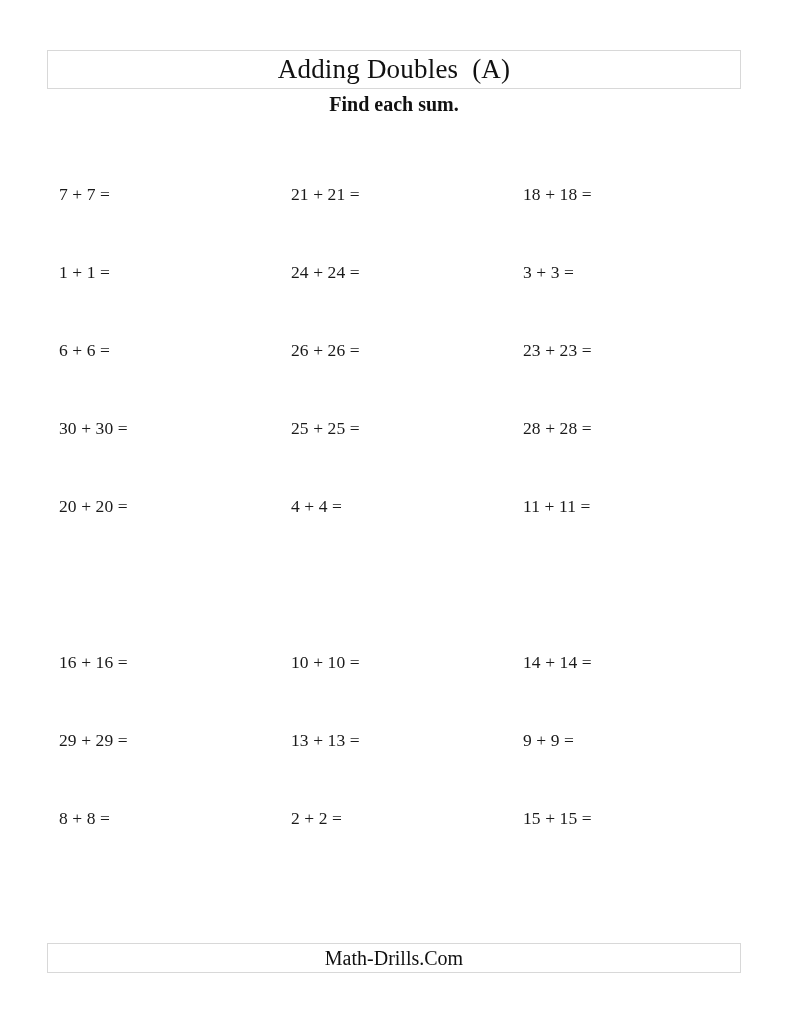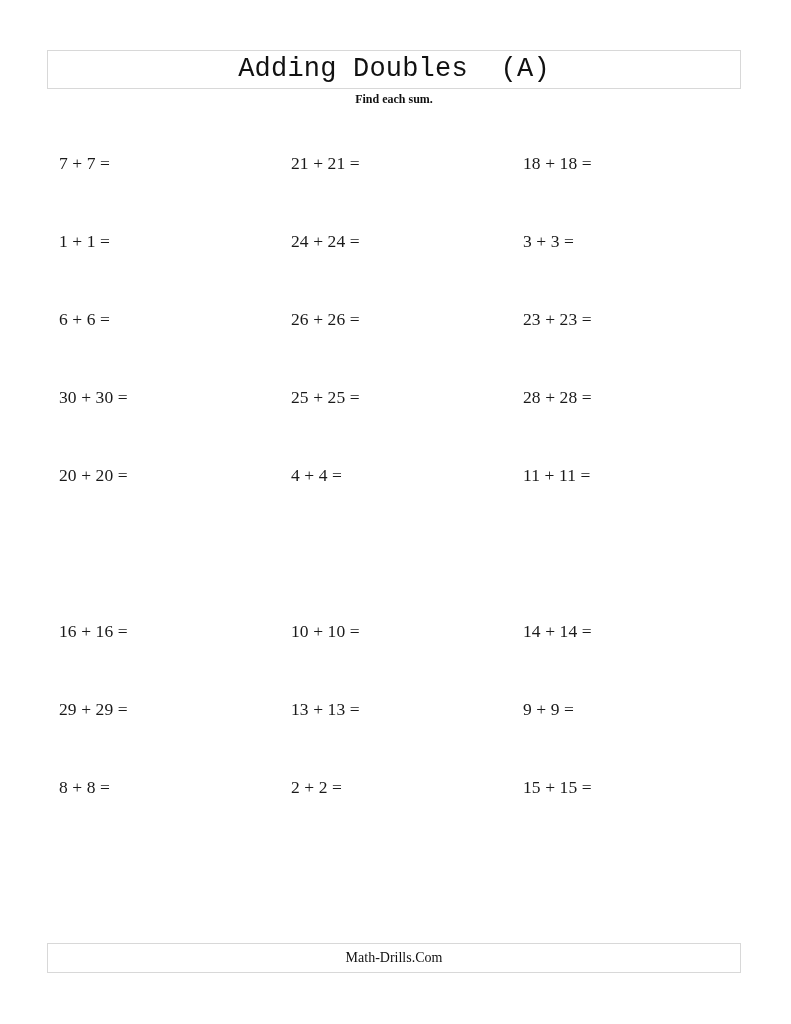--- a/index.html
+++ b/index.html
@@ -28,39 +28,38 @@
     left: 47px;
     top: 50px;
     width: 694px;
     height: 39px;
     box-sizing: border-box;
     border: 1px solid #d8d8d8;
     display: flex;
     align-items: center;
     justify-content: center;
     background: #ffffff;
-    font-family: Liberation Mono, monospace;
   }
   .title-text {
     font-size: 27px;
     font-weight: 400;
     letter-spacing: 0.2px;
     color: #111111;
     white-space: pre;
     line-height: 1;
   }
 
   
   .instruction {
     position: absolute;
     left: 47px;
     top: 92px;
     width: 694px;
     text-align: center;
-    font-size: 12px;
+    font-size: 20px;
     font-weight: 700;
     color: #111111;
     line-height: 1.2;
   }
 
   
   .grid {
     position: absolute;
     left: 59px;
     top: 155px;
@@ -72,38 +71,39 @@
     align-items: flex-start;
   }
   .cell {
     width: 232px;
     font-size: 17.5px;
     font-weight: 400;
     color: #1a1a1a;
     white-space: pre;
     line-height: 1;
     letter-spacing: 0.1px;
+    margin-top: 31px;
   }
 
   
   .footer-box {
     position: absolute;
     left: 47px;
     top: 943px;
     width: 694px;
     height: 30px;
     box-sizing: border-box;
     border: 1px solid #d8d8d8;
     display: flex;
     align-items: center;
     justify-content: center;
     background: #ffffff;
   }
   .footer-text {
-    font-size: 14px;
+    font-size: 20px;
     font-weight: 400;
     color: #111111;
     line-height: 1;
   }
 </style>
 </head>
 <body>
 
 <div class="page">
 

